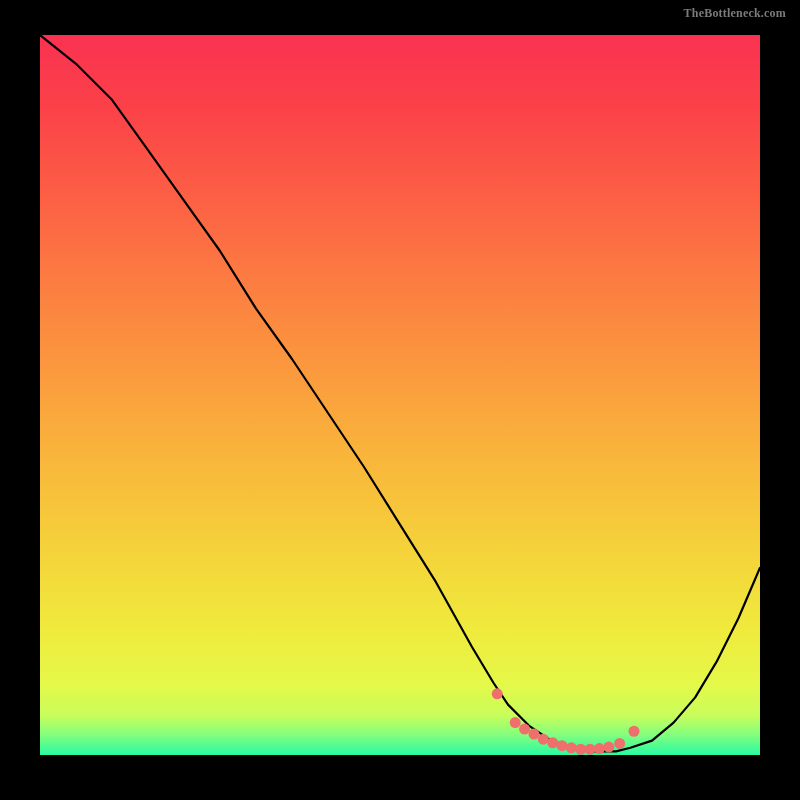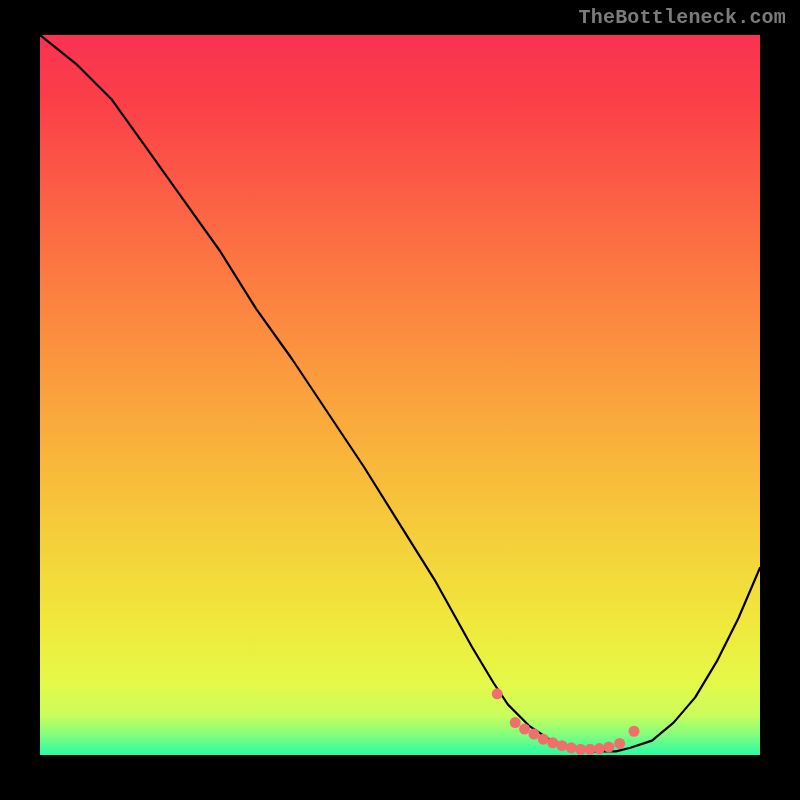--- a/index.html
+++ b/index.html
@@ -12,22 +12,22 @@
   }
   .container {
     position: relative;
     width: 800px;
     height: 800px;
   }
   .watermark {
     position: absolute;
     top: 6px;
     right: 14px;
-    font-family: Liberation Mono, monospace;
-    font-size: 20px;
+    font-family: Liberation Serif, serif;
+    font-size: 12px;
     font-weight: bold;
     color: #7b7b7b;
     letter-spacing: 0.2px;
     z-index: 30;
   }
   .plot-area {
     position: absolute;
     left: 40px;
     top: 35px;
     width: 720px;

